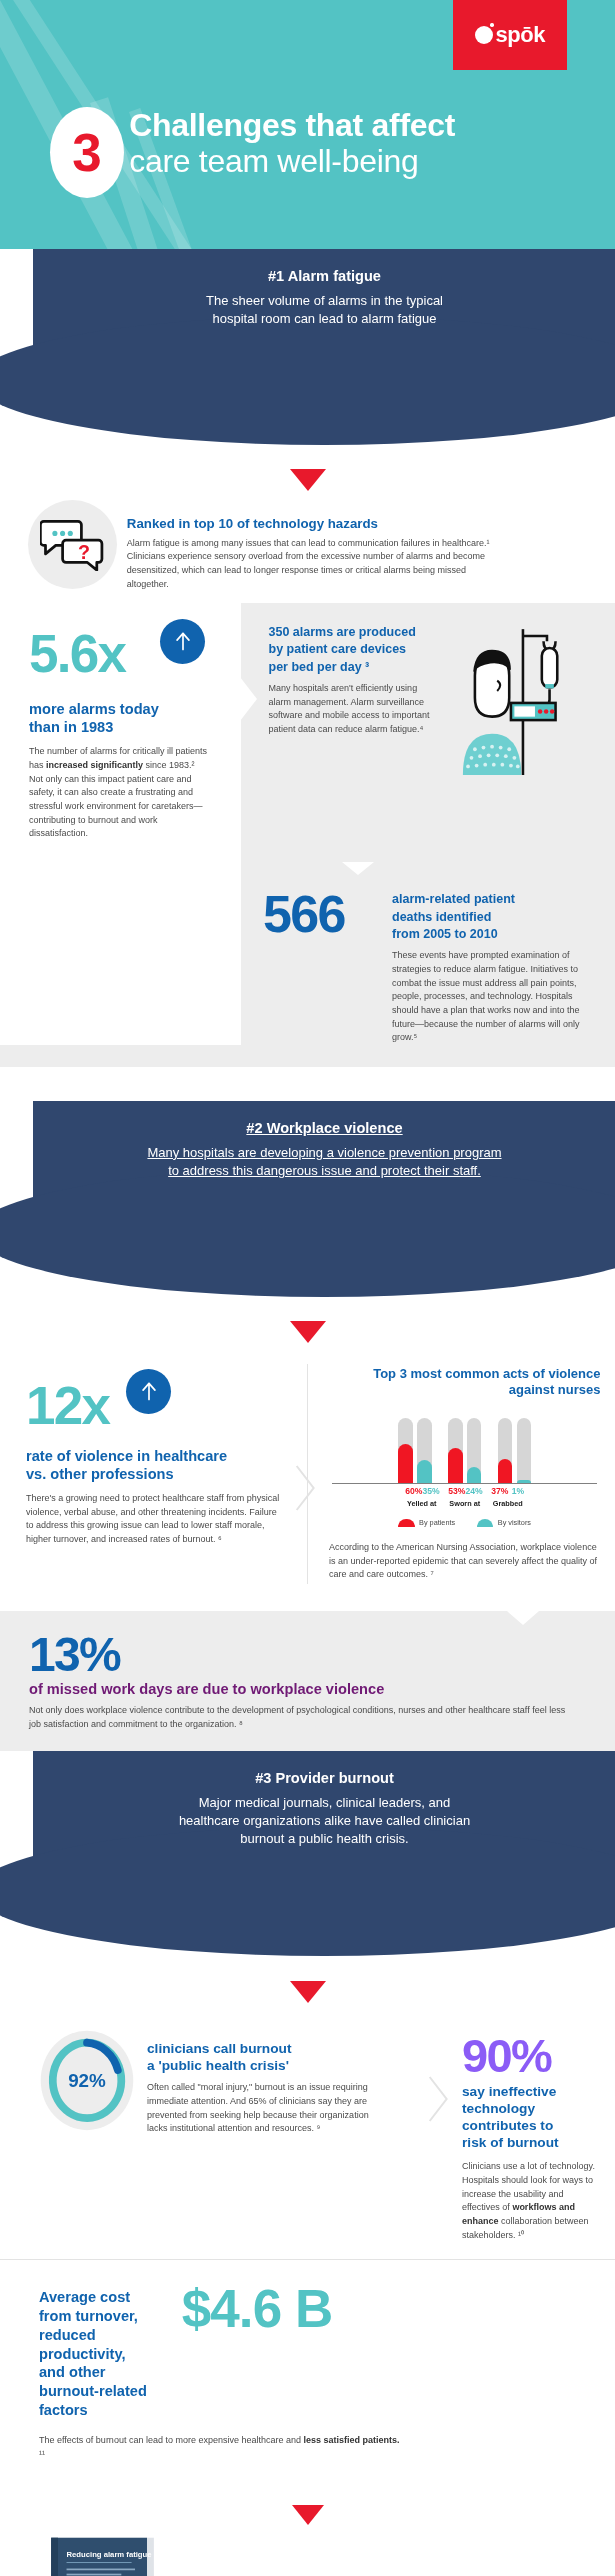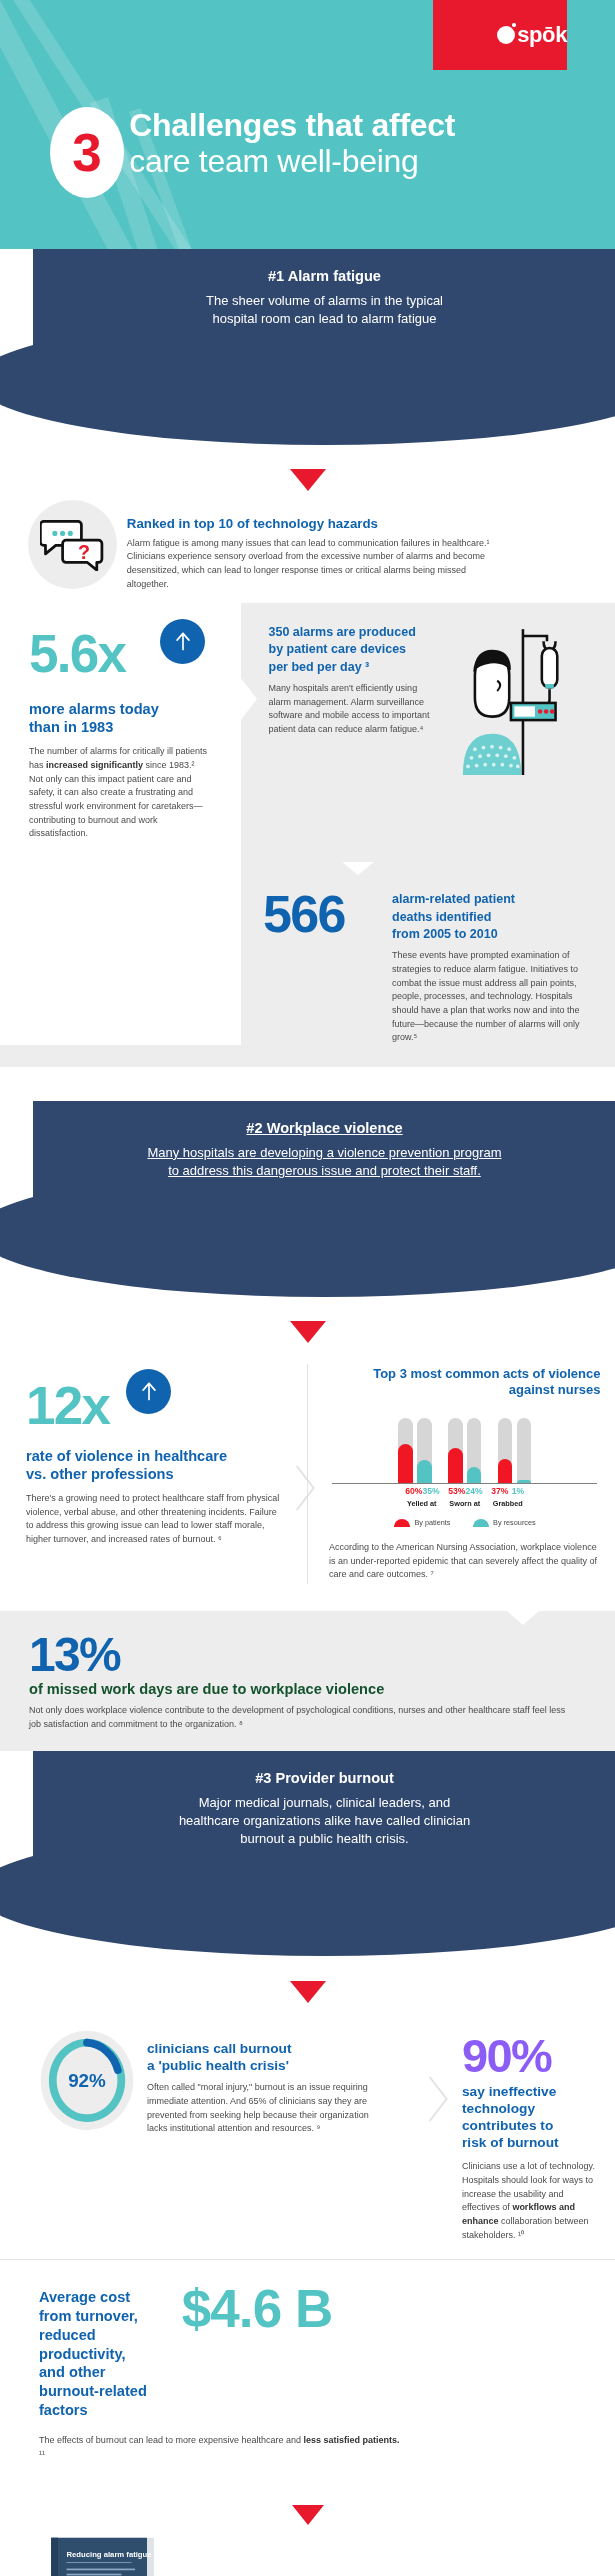--- a/index.html
+++ b/index.html
@@ -29,23 +29,23 @@
     transform-origin: top left;
   }
   .hero .r1 { left: -34px; top: -17px; width: 22px; height: 361px; transform: rotate(-28deg); }
   .hero .r2 { left: -8.6px; top: -34px; width: 13.7px; height: 395px; transform: rotate(-33deg); }
   .hero .r3 { left: 90px; top: 103px; width: 19px; height: 258px; transform: rotate(-18deg); }
   .hero .r4 { left: 129px; top: 112px; width: 12px; height: 258px; transform: rotate(-20deg); }
 
   .logo-box {
     position: absolute;
     right: 49px; top: 0;
-    width: 134px; height: 70px;
+    width: 114px; height: 70px;
     background: #e8192c;
-    display: flex; align-items: center; justify-content: flex-end;
+    display: flex; align-items: center; justify-content: center;
   }
   .logo-mark {
     width: 18px; height: 18px; border-radius: 50%;
     background: #ffffff; margin-right: 2.6px; position: relative;
     flex: none;
   }
   .logo-mark:after {
     content: ""; position: absolute; right: -0.9px; top: -2.6px;
     width: 3.4px; height: 3.4px; border-radius: 50%; background: #ffffff;
   }
@@ -215,21 +215,21 @@
   
   .band13 { background: #ededed; padding: 20.6px 29px 19px; position: relative; }
   .notch13 {
     position: absolute; right: 77px; top: 0;
     width: 0; height: 0;
     border-left: 16.3px solid transparent;
     border-right: 16.3px solid transparent;
     border-top: 14.6px solid #ffffff;
   }
   .big13 { color: #1063ae; font-size: 48px; font-weight: bold; line-height: 0.95; letter-spacing: -1.7px; }
-  .sub13 { color: #14532d; font-size: 14.6px; font-weight: bold; margin: 3.4px 0 7.7px; }
+  .sub13 { color: #701a75; font-size: 14.6px; font-weight: bold; margin: 3.4px 0 7.7px; }
 
   
   .row5 { display: flex; position: relative; }
   .row5 .left { width: 440px; padding: 26px 20.6px 22px 39px; display: flex; position: relative; }
   .row5 .right { flex: 1; padding: 29px 19px 17px 22px; position: relative; }
   .donut { width: 96px; height: 103px; flex: none; margin-right: 12px; }
   .b-title { color: #1063ae; font-size: 13.7px; font-weight: bold; line-height: 1.24; margin-bottom: 6px; }
   .big90 { color: #8b5cf6; font-size: 47px; font-weight: bold; line-height: 1; letter-spacing: -1.7px; }
   .sub90 { color: #1063ae; font-size: 13.7px; font-weight: bold; line-height: 1.24; margin: 5.2px 0 8.6px; }
 
@@ -482,21 +482,21 @@
             <div class="lbl-cat">Grabbed</div>
           </div>
         </div>
       <div class="legend" id="chart-legend">
           <div class="legend-item">
             <div class="legend-swatch" style="background: rgb(240, 22, 35);"></div>
             <div class="legend-txt">By patients</div>
           </div>
           <div class="legend-item">
             <div class="legend-swatch" style="background: rgb(83, 195, 196);"></div>
-            <div class="legend-txt">By resources</div>
+            <div class="legend-txt">By visitors</div>
           </div>
         </div>
 
       <div class="body-txt" style="margin-top:13.7px;">According to the American Nursing Association, workplace violence is an under-reported epidemic that can severely affect the quality of care and care outcomes. ⁷</div>
     </div>
   </div>
 
   <div class="band13" style="margin-top:15.5px;">
     <div class="notch13"></div>
     <div class="big13">13%</div>

